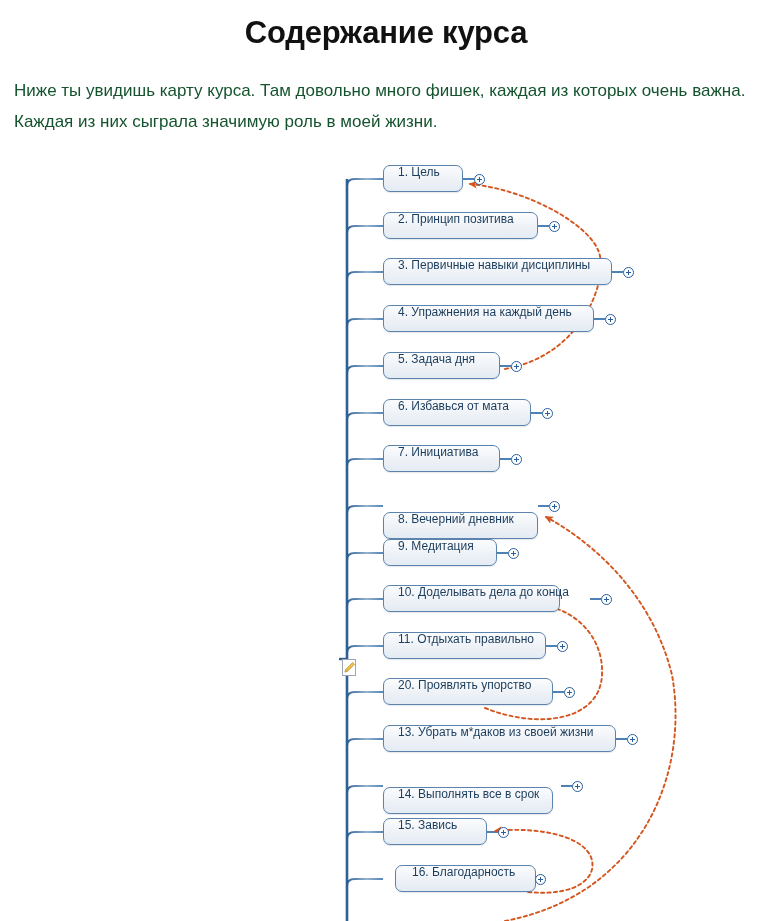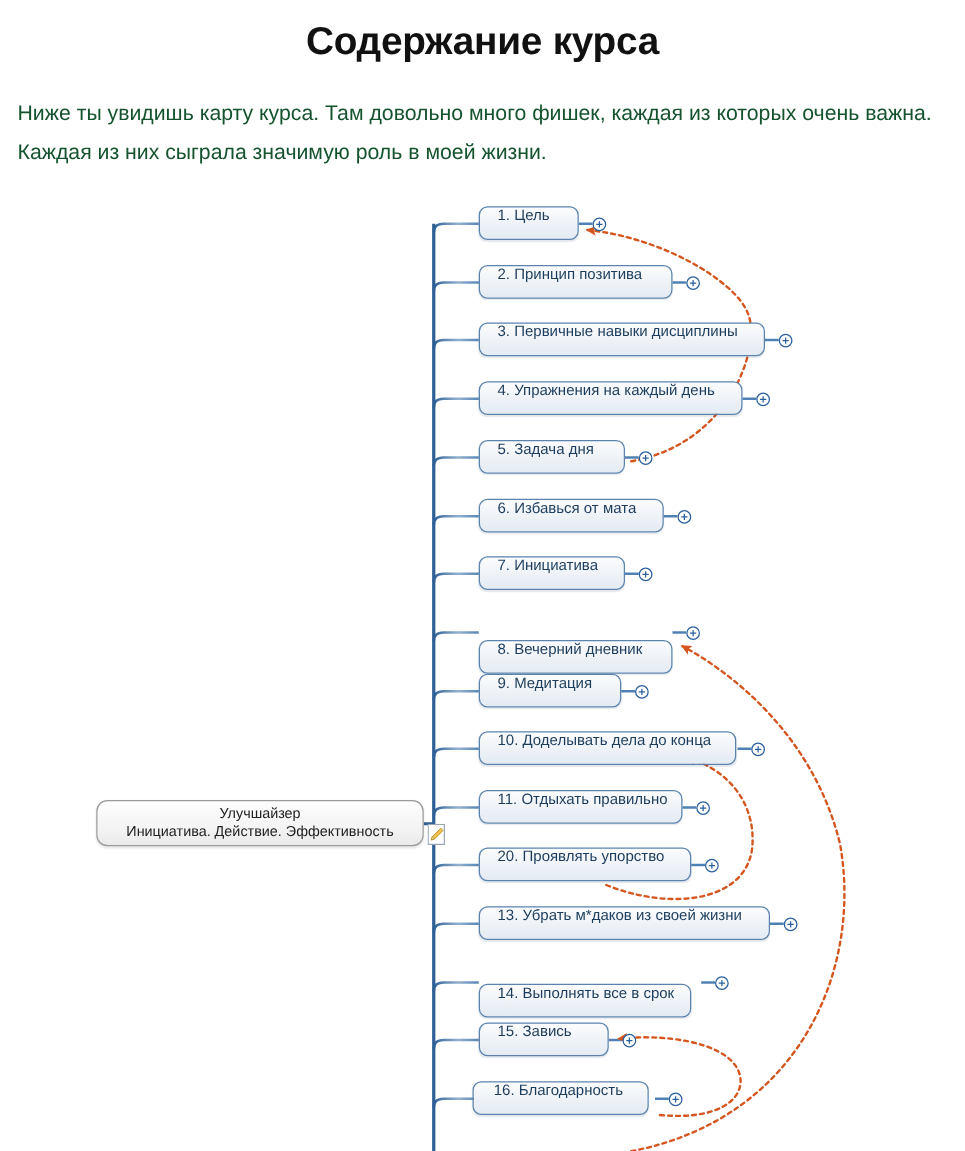--- a/index.html
+++ b/index.html
@@ -198,24 +198,20 @@
     </g>
 
     <g fill="none" stroke="#d4551e" stroke-width="1.9" stroke-dasharray="3.2 3.2" stroke-linecap="round" marker-end="url(#relArrow)">
       <path d="M505,214 C585,200 610,120 598,95 C588,70 530,35 470,29"></path>
       <path d="M505,766 C640,740 690,620 672,520 C650,430 580,380 546,362"></path>
       <path d="M485,553 C540,575 600,565 602,520 C604,478 570,455 549,452"></path>
       <path d="M528,737 C580,742 600,720 590,700 C578,678 530,672 495,676"></path>
     </g>
   </svg>
 
-  <div id="root-node">
-    <span>Улучшайзер</span>
-    <span>Инициатива. Действие. Эффективность</span>
-  </div>
 
   <div id="note-icon">
     <svg viewBox="0 0 14 17" width="14" height="17" xmlns="http://www.w3.org/2000/svg">
       <rect x="0.5" y="0.5" width="13" height="16" fill="#ffffff" stroke="#9aa7b4" stroke-width="1"></rect>
       <path d="M3,13 L3.8,10.4 L10.6,3.6 L12.4,5.4 L5.6,12.2 Z" fill="#f2c14e" stroke="#b88a18" stroke-width="0.7"></path>
       <path d="M3,13 L3.8,10.4 L5.6,12.2 Z" fill="#e8e3d2" stroke="#b88a18" stroke-width="0.6"></path>
     </svg>
   </div>
 
   <div id="node-layer">
@@ -248,21 +244,21 @@
       </div>
       <div class="expander" style="left: 511px; top: 298.5px;"></div>
       <div class="node" style="left: 383px; top: 337px; width: 155px; height: 27px; margin-top: 20px;">
         <span class="node-label">8. Вечерний дневник</span>
       </div>
       <div class="expander" style="left: 549px; top: 345.5px;"></div>
       <div class="node" style="left: 383px; top: 384px; width: 114px; height: 27px;">
         <span class="node-label">9. Медитация</span>
       </div>
       <div class="expander" style="left: 508px; top: 392.5px;"></div>
-      <div class="node" style="left: 383px; top: 430px; width: 206px; height: 27px;">
+      <div class="node" style="left: 383px; top: 430px; width: 177px; height: 27px;">
         <span class="node-label">10. Доделывать дела до конца</span>
       </div>
       <div class="expander" style="left: 601px; top: 438.5px;"></div>
       <div class="node" style="left: 383px; top: 477px; width: 163px; height: 27px;">
         <span class="node-label">11. Отдыхать правильно</span>
       </div>
       <div class="expander" style="left: 557px; top: 485.5px;"></div>
       <div class="node" style="left: 383px; top: 523px; width: 170px; height: 27px;">
         <span class="node-label">20. Проявлять упорство</span>
       </div>
@@ -272,19 +268,19 @@
       </div>
       <div class="expander" style="left: 627px; top: 578.5px;"></div>
       <div class="node" style="left: 383px; top: 632px; width: 170px; height: 27px;">
         <span class="node-label">14. Выполнять все в срок</span>
       </div>
       <div class="expander" style="left: 572px; top: 625.5px;"></div>
       <div class="node" style="left: 383px; top: 663px; width: 104px; height: 27px;">
         <span class="node-label">15. Завись</span>
       </div>
       <div class="expander" style="left: 498px; top: 671.5px;"></div>
-      <div class="node" style="left: 378px; top: 710px; width: 141px; height: 27px; padding-left: 16px;">
+      <div class="node" style="left: 395px; top: 710px; width: 141px; height: 27px; padding-left: 16px;">
         <span class="node-label">16. Благодарность</span>
       </div>
       <div class="expander" style="left: 535px; top: 718.5px;"></div>
     </div>
 
 </div>
 
 </body></html>

